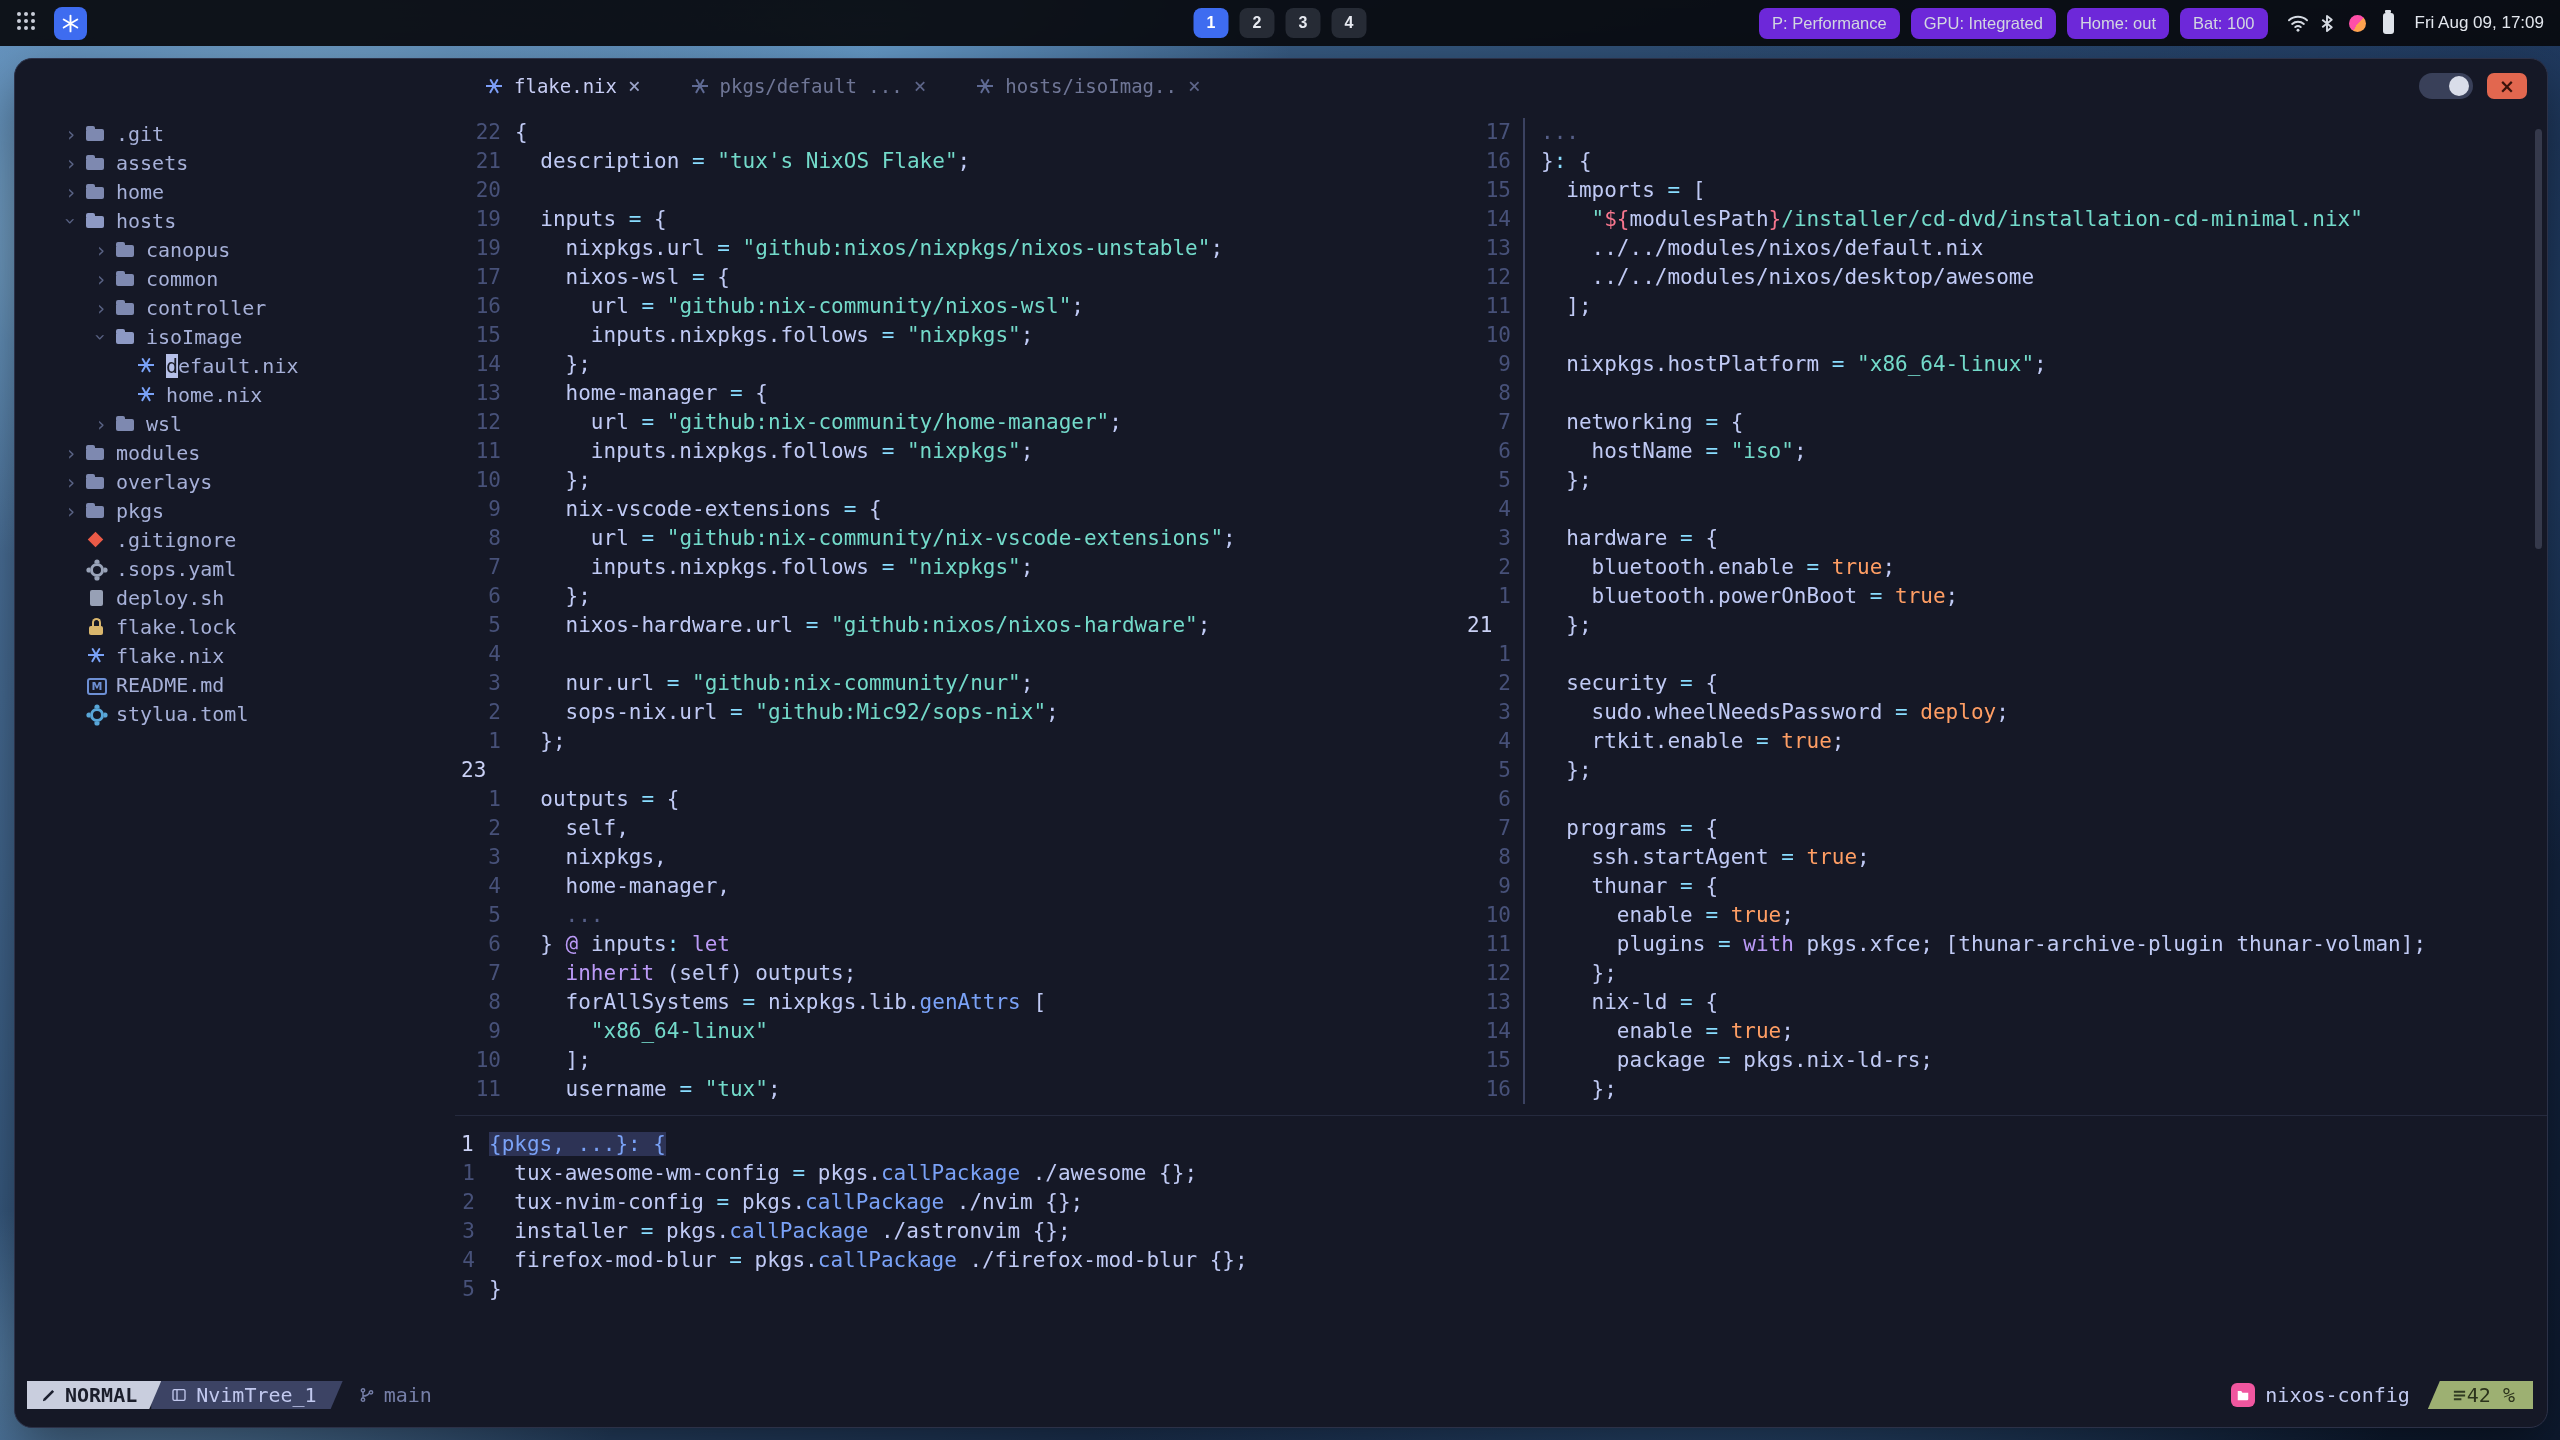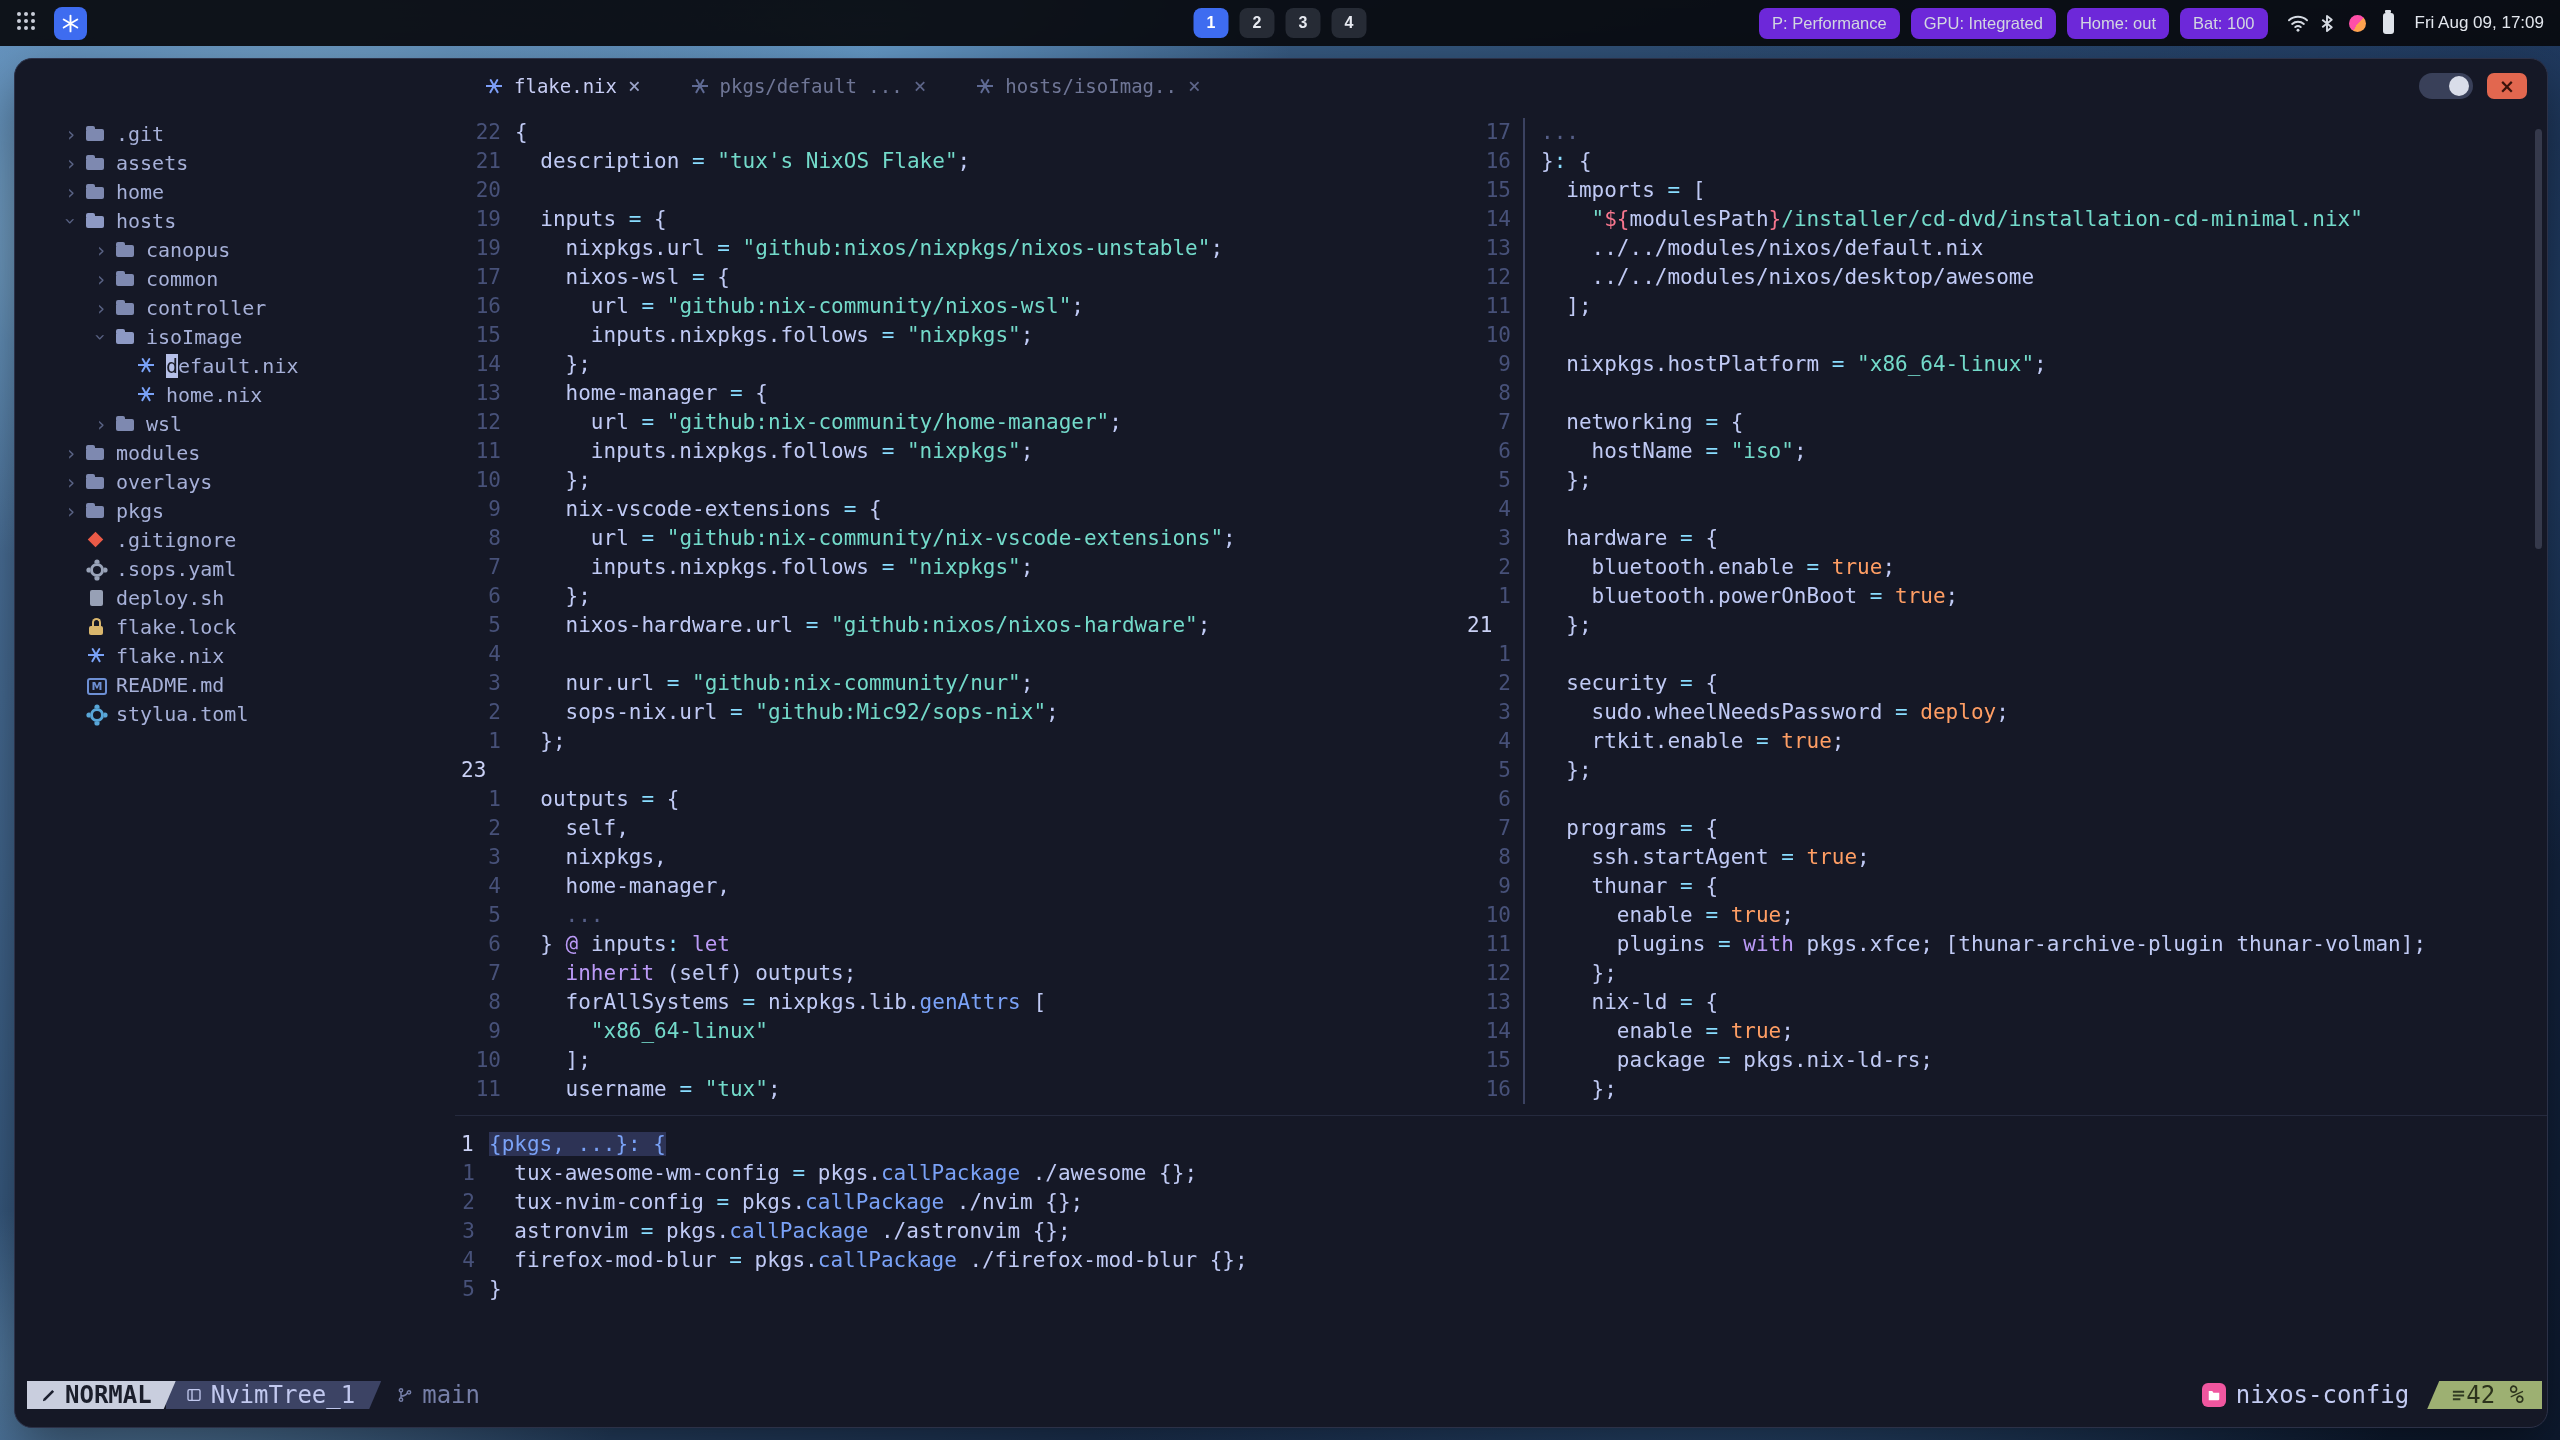--- a/index.html
+++ b/index.html
@@ -93,21 +93,21 @@
   .split-bottom .ln{width:14px;}
   .split-bottom .code{margin-left:14px;}
   .hsep{position:absolute;left:440px;right:0;top:1056px;height:1px;background:#252a3e;}
   .code{white-space:pre;}
   .tk-w{color:#c0caf5;} .tk-c{color:#565f89;}
   .tk-s{color:#73daca;} .tk-b{color:#7aa2f7;} .tk-cy{color:#89ddff;}
   .tk-p{color:#bb9af7;} .tk-o{color:#ff9e64;} .tk-pk{color:#f7768e;}
   .tk-sel{color:#7aa2f7;background:#2d3355;}
   .sbthumb{position:absolute;right:5px;top:70px;width:7px;height:420px;border-radius:4px;background:rgba(200,210,245,.18);}
   
-  .statusline{position:absolute;left:12px;right:5px;bottom:18px;height:28px;display:flex;align-items:center;font-size:24px;}
+  .statusline{position:absolute;left:12px;right:14px;bottom:18px;height:28px;display:flex;align-items:center;font-size:20px;}
   .sl-mode{position:relative;z-index:2;display:flex;align-items:center;gap:9px;height:28px;background:#c9cede;color:#1b1e2b;
     font-weight:bold;padding:0 24px 0 14px;clip-path:polygon(0 0,100% 0,calc(100% - 12px) 100%,0 100%);}
   .sl-buf{display:flex;align-items:center;gap:9px;height:28px;background:#3c4364;color:#c2c9ef;margin-left:-10px;
     padding:0 26px 0 20px;clip-path:polygon(0 0,100% 0,calc(100% - 12px) 100%,0 100%);}
   .sl-branch{display:flex;align-items:center;gap:9px;margin-left:16px;color:#767fa8;}
   .sl-spacer{flex:1;}
   .sl-proj{display:flex;align-items:center;gap:10px;margin-right:18px;color:#c3cbf2;}
   .proj-badge{width:24px;height:24px;border-radius:6px;background:#f0569f;display:flex;align-items:center;justify-content:center;}
   .sl-progress{display:flex;align-items:center;height:28px;background:#9db072;color:#2c331c;font-weight:normal;
     padding:0 18px 0 24px;clip-path:polygon(12px 0,100% 0,100% 100%,0 100%);}
@@ -727,21 +727,21 @@
         <span class="code"><span class="tk-w">  tux-awesome-wm-config </span><span class="tk-cy">= </span><span class="tk-w">pkgs.</span><span class="tk-b">callPackage</span><span class="tk-w"> ./awesome {};</span></span>
       </div>
 
       <div class="cline">
         <span class="ln">2</span>
         <span class="code"><span class="tk-w">  tux-nvim-config </span><span class="tk-cy">= </span><span class="tk-w">pkgs.</span><span class="tk-b">callPackage</span><span class="tk-w"> ./nvim {};</span></span>
       </div>
 
       <div class="cline">
         <span class="ln">3</span>
-        <span class="code"><span class="tk-w">  astronvim </span><span class="tk-cy">= </span><span class="tk-w">pkgs.</span><span class="tk-b">callPackage</span><span class="tk-w"> ./astronvim {};</span></span>
+        <span class="code"><span class="tk-w">  installer </span><span class="tk-cy">= </span><span class="tk-w">pkgs.</span><span class="tk-b">callPackage</span><span class="tk-w"> ./astronvim {};</span></span>
       </div>
 
       <div class="cline">
         <span class="ln">4</span>
         <span class="code"><span class="tk-w">  firefox-mod-blur </span><span class="tk-cy">= </span><span class="tk-w">pkgs.</span><span class="tk-b">callPackage</span><span class="tk-w"> ./firefox-mod-blur {};</span></span>
       </div>
 
       <div class="cline">
         <span class="ln">5</span>
         <span class="code"><span class="tk-w">}</span></span>

